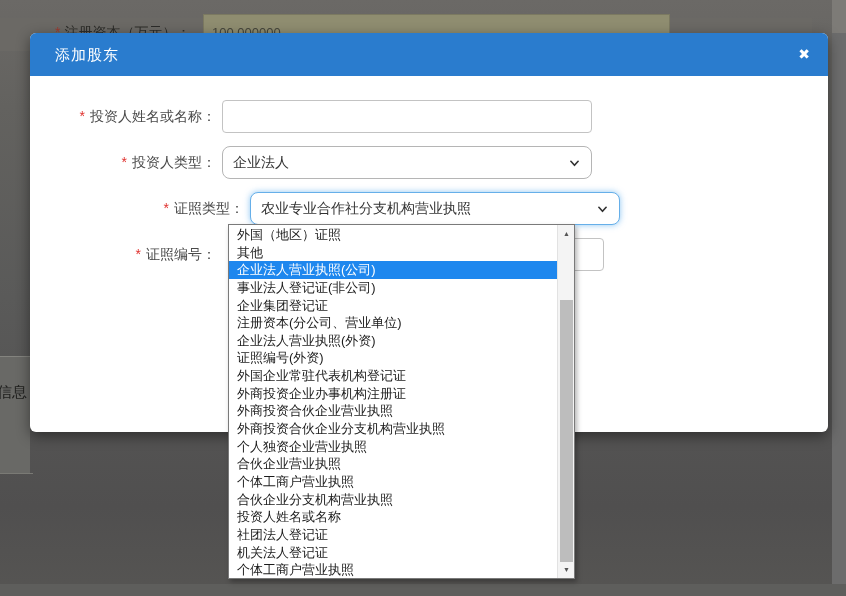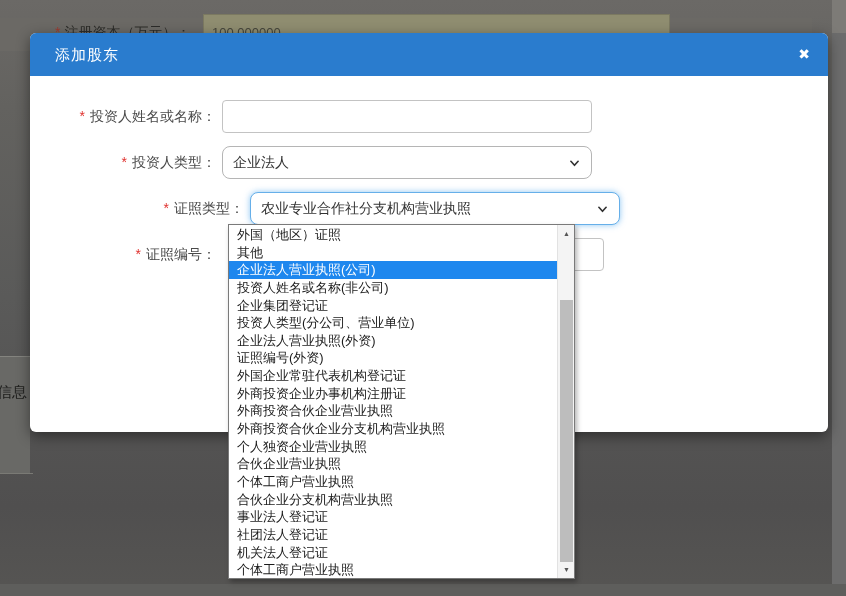--- a/index.html
+++ b/index.html
@@ -132,34 +132,34 @@
     </div>
     <div class="text-input"></div>
   </div>
 </div>
 
 <div class="dropdown">
   <div class="dd-items">
       <div class="dd-item">外国（地区）证照</div>
       <div class="dd-item">其他</div>
       <div class="dd-item selected">企业法人营业执照(公司)</div>
-      <div class="dd-item">投资人姓名或名称(非公司)</div>
+      <div class="dd-item">事业法人登记证(非公司)</div>
       <div class="dd-item">企业集团登记证</div>
-      <div class="dd-item">投资人类型(分公司、营业单位)</div>
+      <div class="dd-item">注册资本(分公司、营业单位)</div>
       <div class="dd-item">企业法人营业执照(外资)</div>
       <div class="dd-item">证照编号(外资)</div>
       <div class="dd-item">外国企业常驻代表机构登记证</div>
       <div class="dd-item">外商投资企业办事机构注册证</div>
       <div class="dd-item">外商投资合伙企业营业执照</div>
       <div class="dd-item">外商投资合伙企业分支机构营业执照</div>
       <div class="dd-item">个人独资企业营业执照</div>
       <div class="dd-item">合伙企业营业执照</div>
       <div class="dd-item">个体工商户营业执照</div>
       <div class="dd-item">合伙企业分支机构营业执照</div>
-      <div class="dd-item">事业法人登记证</div>
+      <div class="dd-item">投资人姓名或名称</div>
       <div class="dd-item">社团法人登记证</div>
       <div class="dd-item">机关法人登记证</div>
       <div class="dd-item">个体工商户营业执照</div>
     </div>
   <div class="dd-scrollbar">
     <div class="dd-arrow dd-arrow-up">▲</div>
     <div class="dd-thumb"></div>
     <div class="dd-arrow dd-arrow-down">▼</div>
   </div>
 </div>

